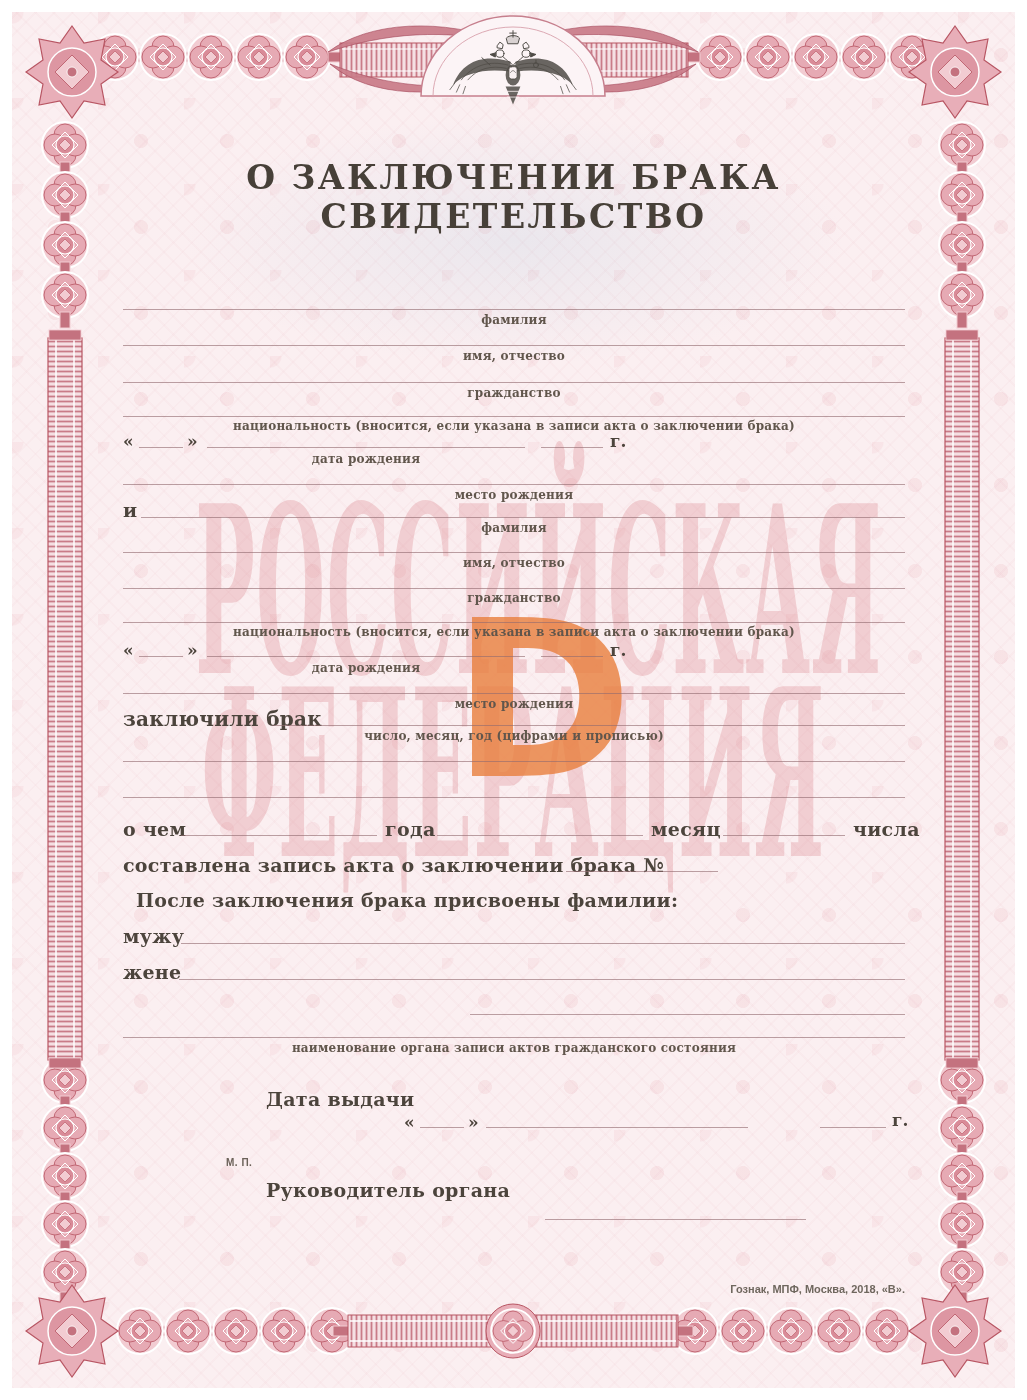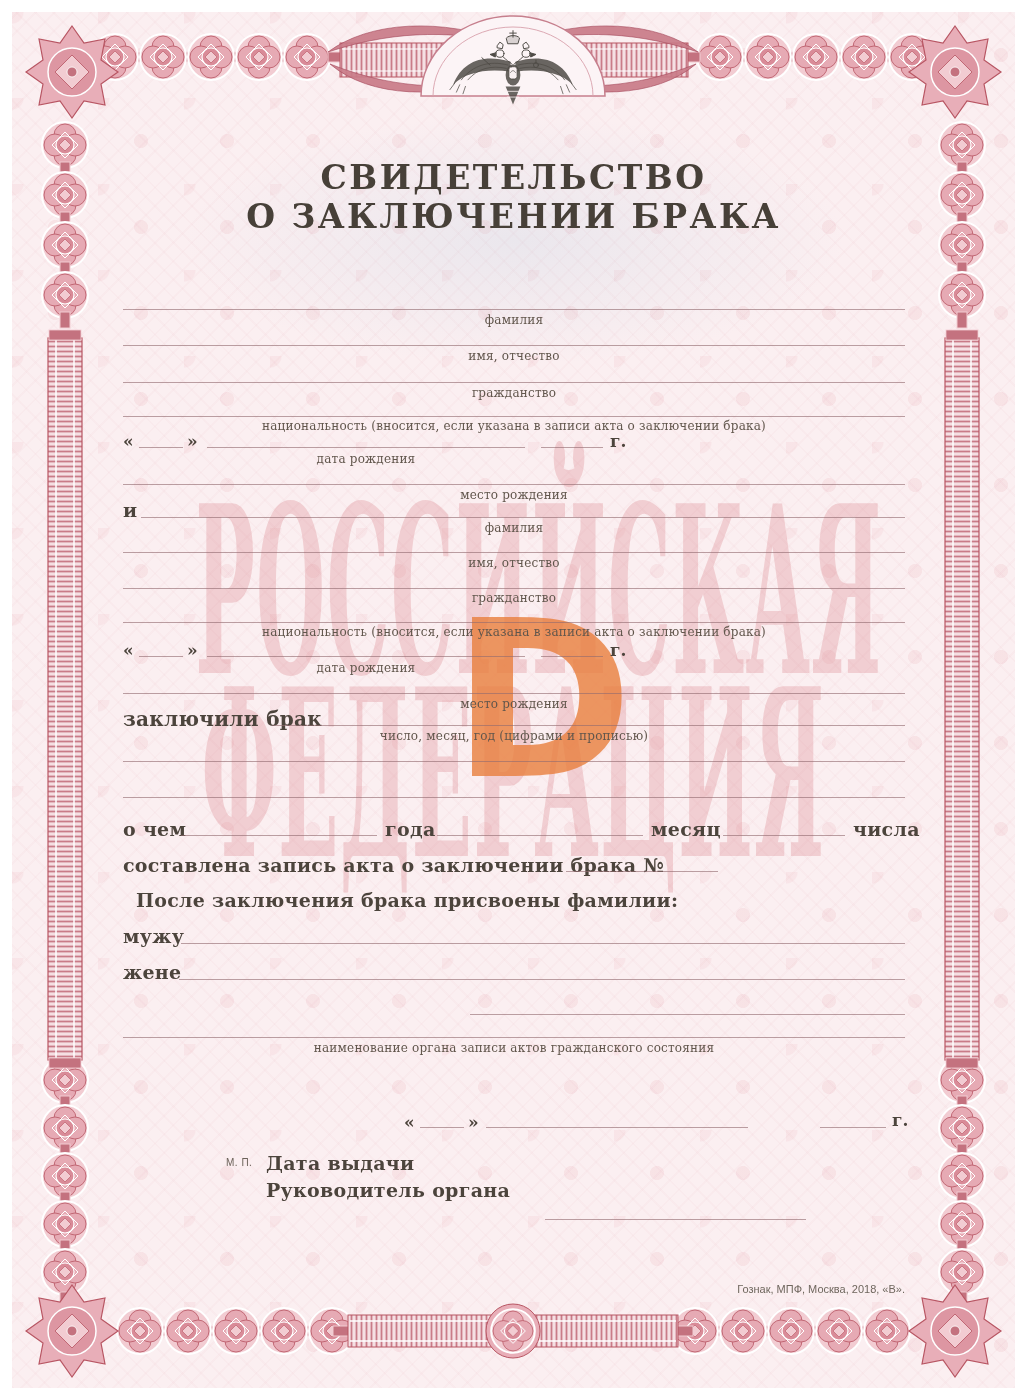--- a/index.html
+++ b/index.html
@@ -20,21 +20,21 @@
       font-family:"DejaVu Serif",serif;color:rgba(213,118,124,.27);letter-spacing:2px;
       transform:scale(.62,1.82);transform-origin:50% 0;white-space:nowrap;pointer-events:none;}
   .wm1{top:455px;font-size:128px;}
   .wm2{top:638px;font-size:128px;}
   .wm-d{position:absolute;left:452px;top:592px;font-family:"DejaVu Sans",sans-serif;
       font-weight:700;font-size:218px;line-height:1;color:rgba(233,126,60,.80);pointer-events:none;}
   
   .title{position:absolute;left:0;top:158px;width:1027px;text-align:center;
       font-size:33px;line-height:39px;font-weight:700;letter-spacing:2.5px;color:#474038;}
   
-  .t{position:absolute;color:#4c443c;font-family:"DejaVu Serif",serif;white-space:nowrap;}
+  .t{position:absolute;color:#4c443c;font-family:"DejaVu Serif",serif;white-space:nowrap;font-weight:bold;}
   .big{font-size:19px;font-weight:700;letter-spacing:.3px;}
   .q{font-size:17px;font-weight:700;}
   .sm{font-size:12px;color:#61564c;text-align:center;letter-spacing:.2px;}
   .bl{position:absolute;height:1px;background:rgba(146,107,112,.62);}
   .sans{font-family:"Liberation Sans",sans-serif;}
 </style>
 </head>
 <body>
 
 <div class="page">
@@ -208,22 +208,22 @@
       <circle cx="541" cy="64" r="3"></circle>
       <path d="M541,61 v-3 M485,64 l-10,-9"></path>
     </g>
   </svg>
 
   <div class="wm wm1">РОССИЙСКАЯ</div>
   <div class="wm wm2">ФЕДЕРАЦИЯ</div>
   <div class="wm-d">D</div>
 
   <div class="title">
+    <div>О ЗАКЛЮЧЕНИИ БРАКА</div>
     <div>СВИДЕТЕЛЬСТВО</div>
-    <div>О ЗАКЛЮЧЕНИИ БРАКА</div>
   </div>
 
   <div class="bl" style="left:123px;top:309px;width:782px"></div>
   <div class="t sm" style="left:123px;top:313px;width:782px">фамилия</div>
 
   <div class="bl" style="left:123px;top:345px;width:782px"></div>
   <div class="t sm" style="left:123px;top:349px;width:782px">имя, отчество</div>
 
   <div class="bl" style="left:123px;top:382px;width:782px"></div>
   <div class="t sm" style="left:123px;top:386px;width:782px">гражданство</div>
@@ -290,21 +290,21 @@
   <div class="bl" style="left:181px;top:943px;width:724px"></div>
 
   <div class="t big" style="left:123px;top:961px">жене</div>
   <div class="bl" style="left:179px;top:979px;width:726px"></div>
 
   <div class="bl" style="left:470px;top:1014px;width:435px"></div>
 
   <div class="bl" style="left:123px;top:1037px;width:782px"></div>
   <div class="t sm" style="left:123px;top:1041px;width:782px">наименование органа записи актов гражданского состояния</div>
 
-  <div class="t big" style="left:266px;top:1152px">Дата выдачи</div>
+  <div class="t big" style="left:266px;top:1088px">Дата выдачи</div>
   <div class="t q" style="left:404px;top:1112px">«</div>
   <div class="bl" style="left:420px;top:1127px;width:44px"></div>
   <div class="t q" style="left:468px;top:1112px">»</div>
   <div class="bl" style="left:486px;top:1127px;width:262px"></div>
   <div class="bl" style="left:820px;top:1127px;width:66px"></div>
   <div class="t q" style="left:892px;top:1110px">г.</div>
 
   <div class="t sans" style="left:226px;top:1157px;font-size:10px;color:#6b6259;letter-spacing:.5px">М. П.</div>
 
   <div class="t big" style="left:266px;top:1179px">Руководитель органа</div>

